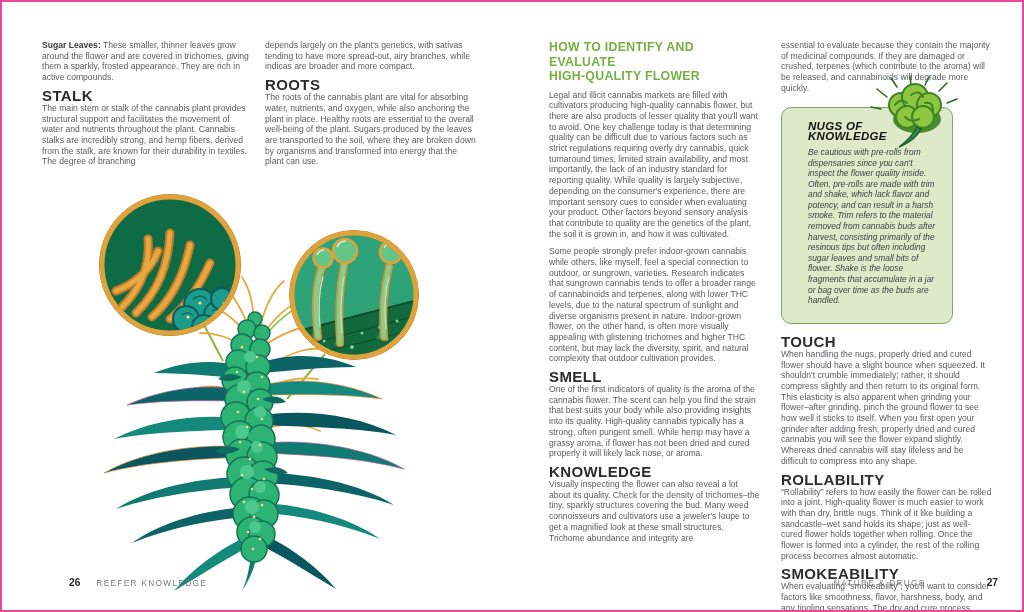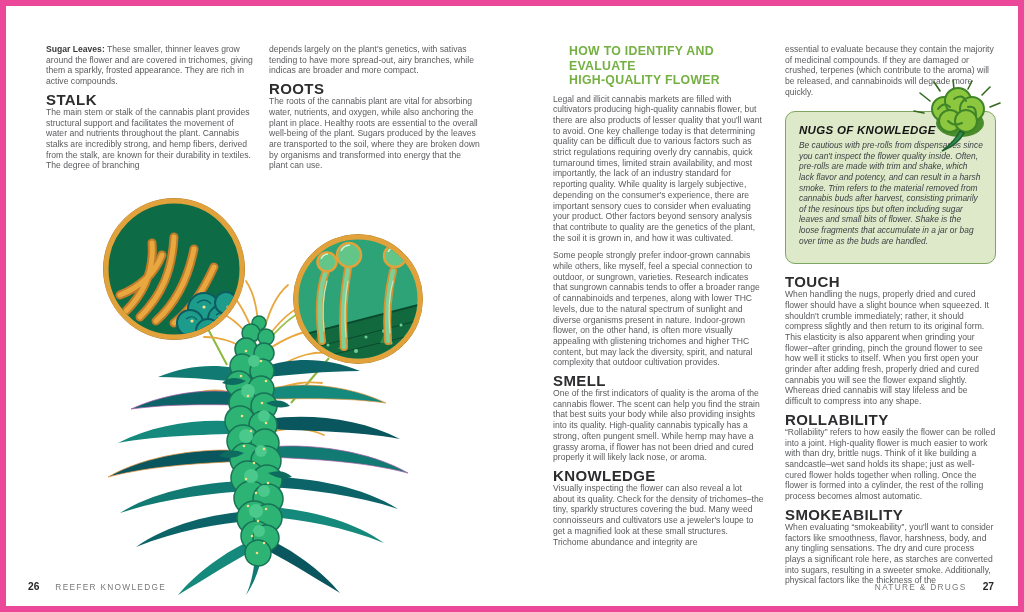--- a/index.html
+++ b/index.html
@@ -1,54 +1,54 @@
 <!DOCTYPE html>
 <html><head>
 <meta charset="utf-8">
 <style>
   html,body{margin:0;padding:0;background:#ffffff;}
   .spread{
     position:relative; width:1024px; height:612px; box-sizing:border-box;
-    border:6px solid #ec4899; background:#ffffff; overflow:hidden;
+    border:2px solid #ec4899; background:#ffffff; overflow:hidden;
     font-family:"Liberation Sans", sans-serif; color:#5a5b5e;
   }
   .col{position:absolute; top:38px; width:211px; font-size:8.6px; line-height:10.7px; text-align:left;}
   .col p{margin:0 0 7px 0;}
   .col h3{
     margin:5px 0 2px 0; font-size:15px; line-height:11px; letter-spacing:.4px;
     color:#2d2d2f; font-weight:bold;
   }
   .lead{font-weight:bold; color:#3a3a3c;}
   .col1{left:40px;}
   .col2{left:263px;}
   .col3{left:547px;}
   .col4{left:779px;}
   .green-heading{
     margin:0 0 6px 0; font-size:12.3px; line-height:14.5px; letter-spacing:.3px;
     font-weight:bold; color:#75b042;
   }
-  .green-heading span{display:block;margin-left:16px;}
+  .green-heading span{display:block;}
   .nugs-box{
-    position:relative; box-sizing:border-box; width:211px; margin:13px 0 12px 0;
+    position:relative; box-sizing:border-box; width:172px; margin:13px 0 12px 0;
     background:#dde9c9; border:1.5px solid #7ea660; border-radius:10px;
-    padding:13px 12px 10px 13px;
+    padding:13px 12px 10px 26px;
   }
   .nugs-title{
     margin:0 0 5px 0; font-size:11.5px; font-weight:800; font-style:italic;
     letter-spacing:.3px; color:#141414;
   }
   .nugs-text{font-size:8.4px; line-height:10.6px; font-style:italic; color:#3e4145; margin:0;}
   .brain-icon{position:absolute; top:-33px; right:-10px; width:95px; height:75px;}
   .footer{
     position:absolute; top:575px; font-size:8.3px; letter-spacing:1.3px; color:#77787a;
     display:flex; align-items:baseline; gap:16px;
   }
   .footer-left{left:22px;}
   .footer-right{right:24px;}
-  .page-num{font-size:10.2px; font-weight:bold; letter-spacing:0; color:#27272a;}
+  .page-num{font-size:10.2px; font-weight:bold; letter-spacing:0; color:#27272a;margin-left:45px;}
   .illustration{position:absolute; left:90px; top:185px; width:340px; height:405px;}
 </style>
 </head>
 <body>
 
 <div class="spread">
 
   <div class="col col1">
     <p><span class="lead">Sugar Leaves:</span> <span>These smaller, thinner leaves grow around the flower and are covered in trichomes, giving them a sparkly, frosted appearance. They are rich in active compounds.</span></p>
     <h3>STALK</h3>

